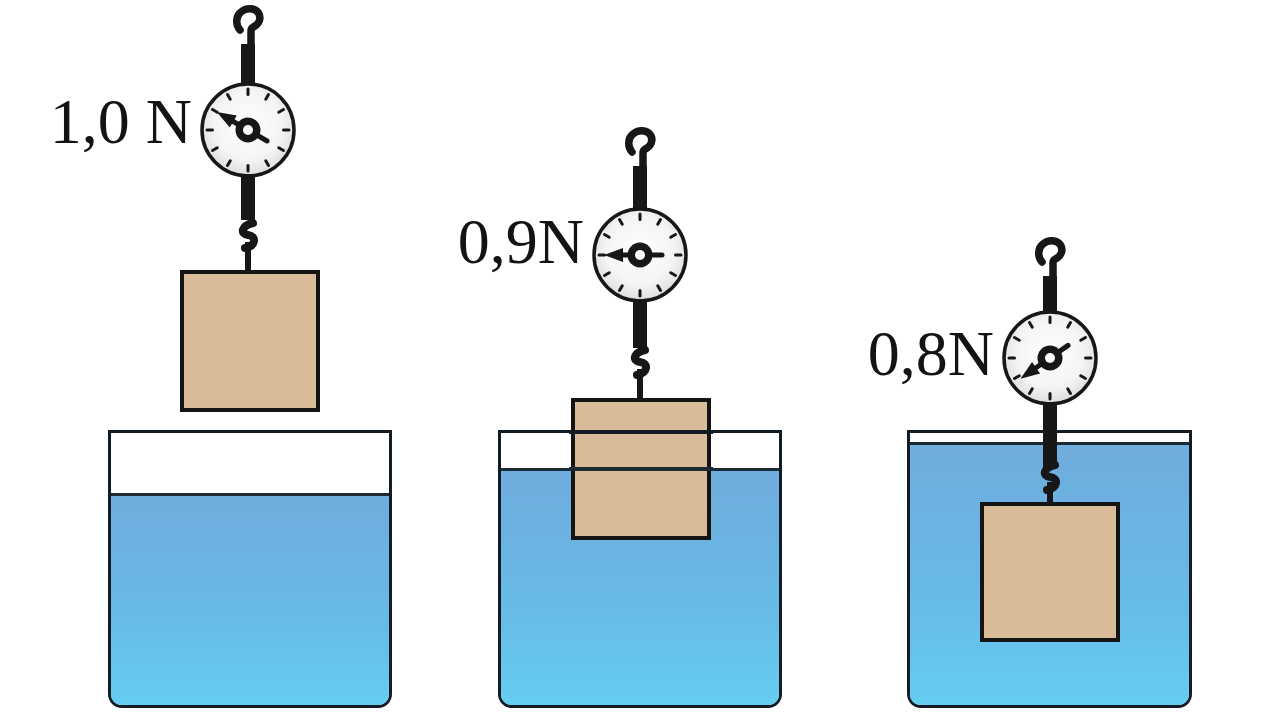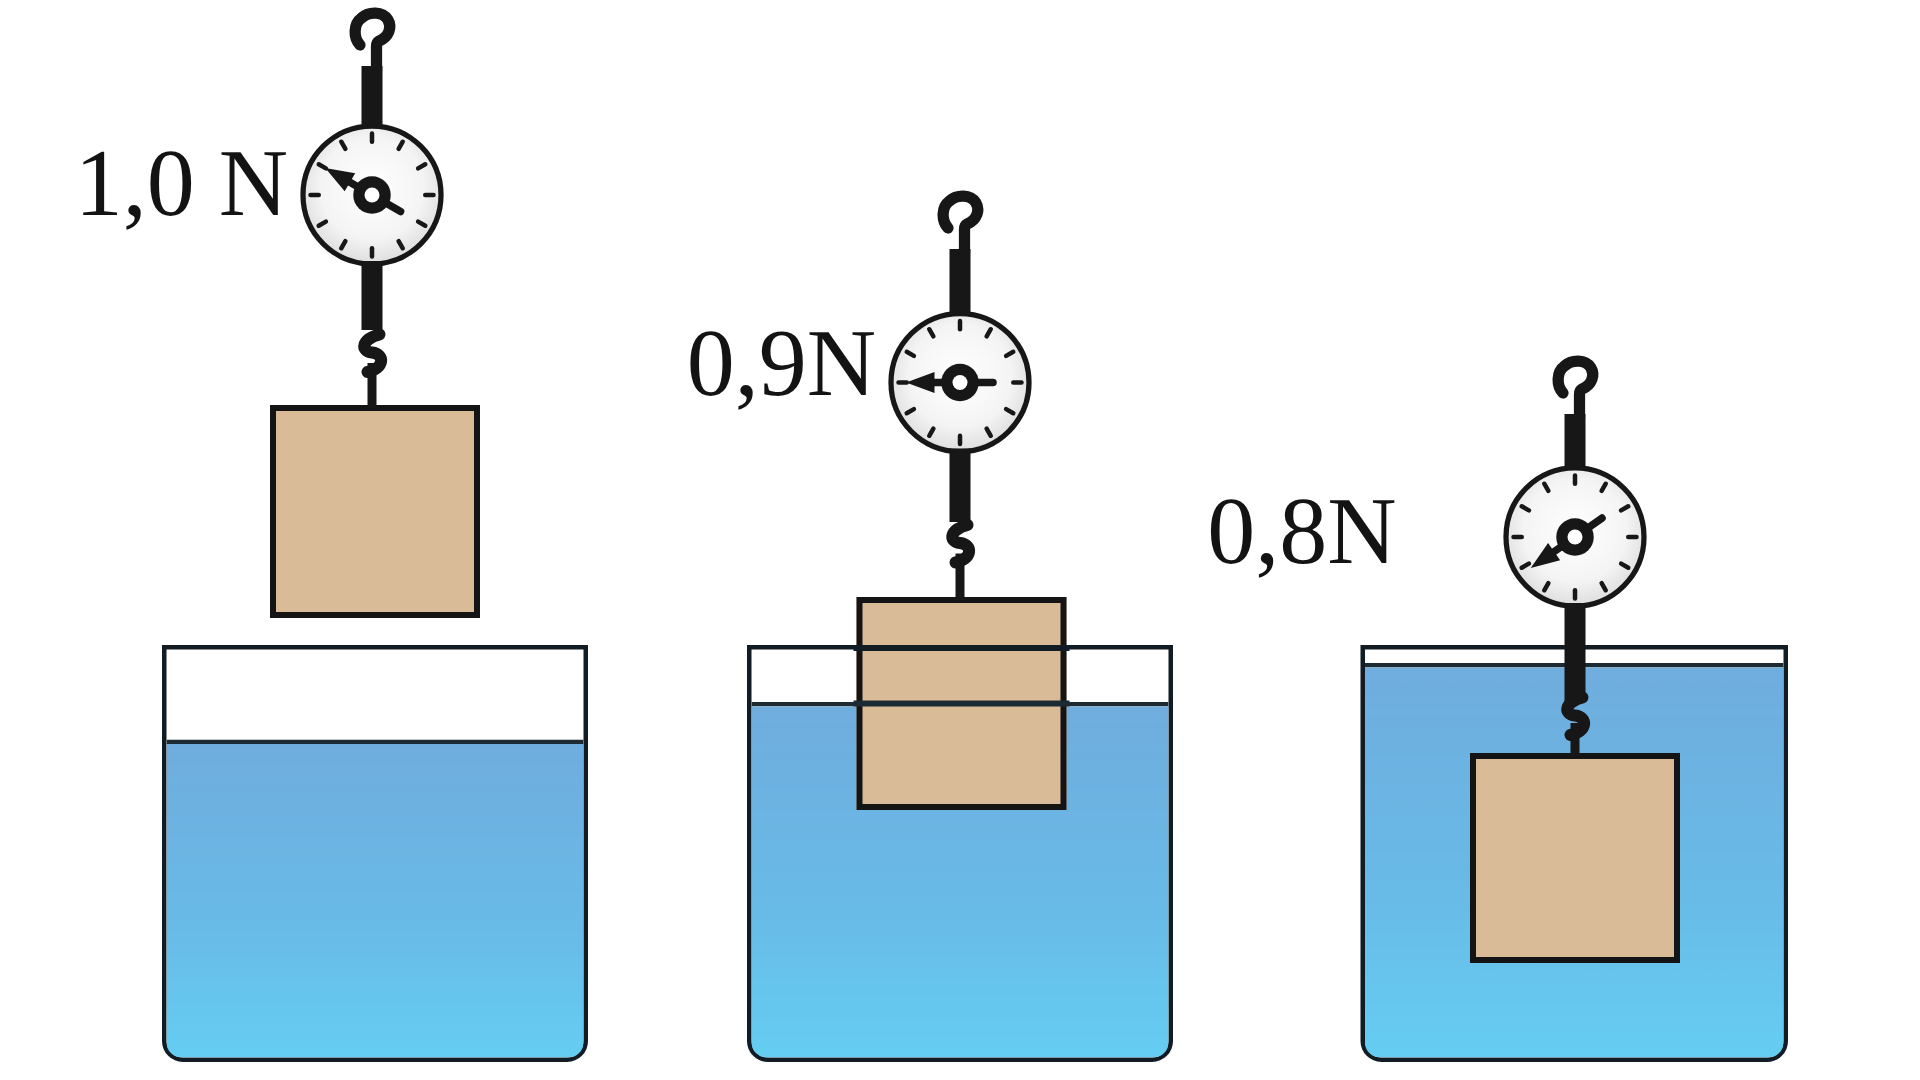--- a/index.html
+++ b/index.html
@@ -126,21 +126,21 @@
     <div class="overlay-line rim-line" style="left:569px; top:430px; width:144px;"></div>
     <div class="overlay-line water-line" style="left:569px; top:467px; width:144px;"></div>
 
     <div class="beaker" style="left:498px; top:430px; width:284px; height:278px;">
       <div class="water" style="top:34.5px;"></div>
     </div>
   </section>
 
   
   <section class="scenario">
-    <div class="reading" style="left:742px; top:322px;text-align:center;">0,8N</div>
+    <div class="reading" style="left:742px; top:322px;">0,8N</div>
 
     <svg class="scale" style="left:990px; top:236px;" width="120" height="268" viewBox="-60 0 120 268">
       <use href="#hookTop" transform="translate(0,5)"></use>
       <rect x="-7" y="40" width="14" height="38" fill="#171717"></rect>
       <circle cx="0" cy="122" r="46" fill="url(#faceGrad)" stroke="#171717" stroke-width="3.5"></circle>
       <use href="#tickring" transform="translate(0,122)"></use>
       <g transform="translate(0,122)">
         <g transform="rotate(145)">
           <use href="#needleShape"></use>
         </g>

